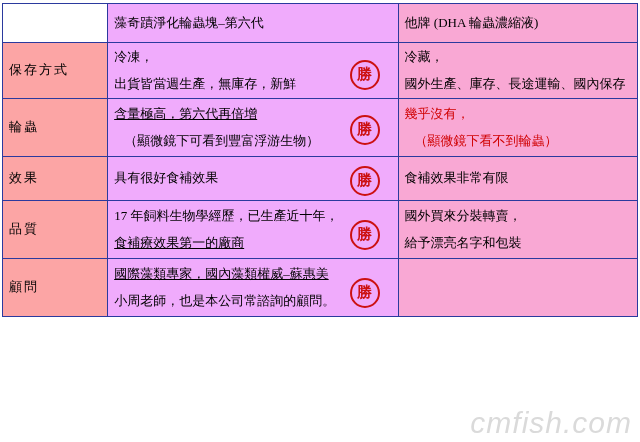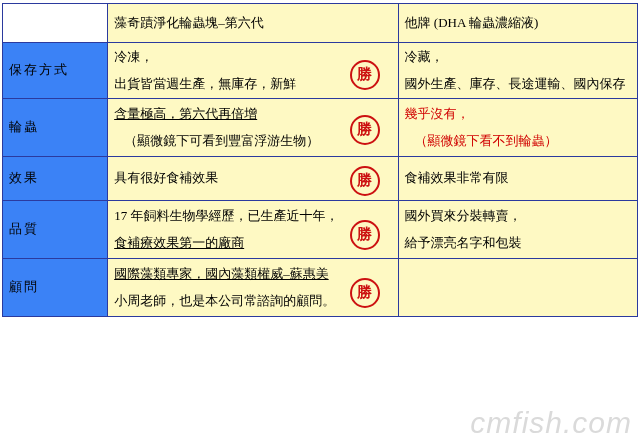--- a/index.html
+++ b/index.html
@@ -38,23 +38,23 @@
   col.c0 { width: 105px; }
   col.c1 { width: 290px; }
   col.c2 { width: 239px; }
 
   .hdr td {
     font-size: 15px;
     font-weight: normal;
     height: 30px;
   }
   .hdr .cell-label { background: #ffffff; }
-  .cell-ours { background: #fef9c3; position: relative; }
-  .cell-theirs { background: #fef9c3; }
-  .cell-label { background: #3b82f6; }
+  .cell-ours { background: #f0abfc; position: relative; }
+  .cell-theirs { background: #f9a8d4; }
+  .cell-label { background: #fca5a5; }
 
   .rowlabel {
     font-size: 14px;
     letter-spacing: 2px;
     white-space: nowrap;
   }
   .line { display: block; white-space: nowrap; }
   .line + .line { margin-top: 8px; }
   .indent { padding-left: 10px; }
   .u { text-decoration: underline; }

